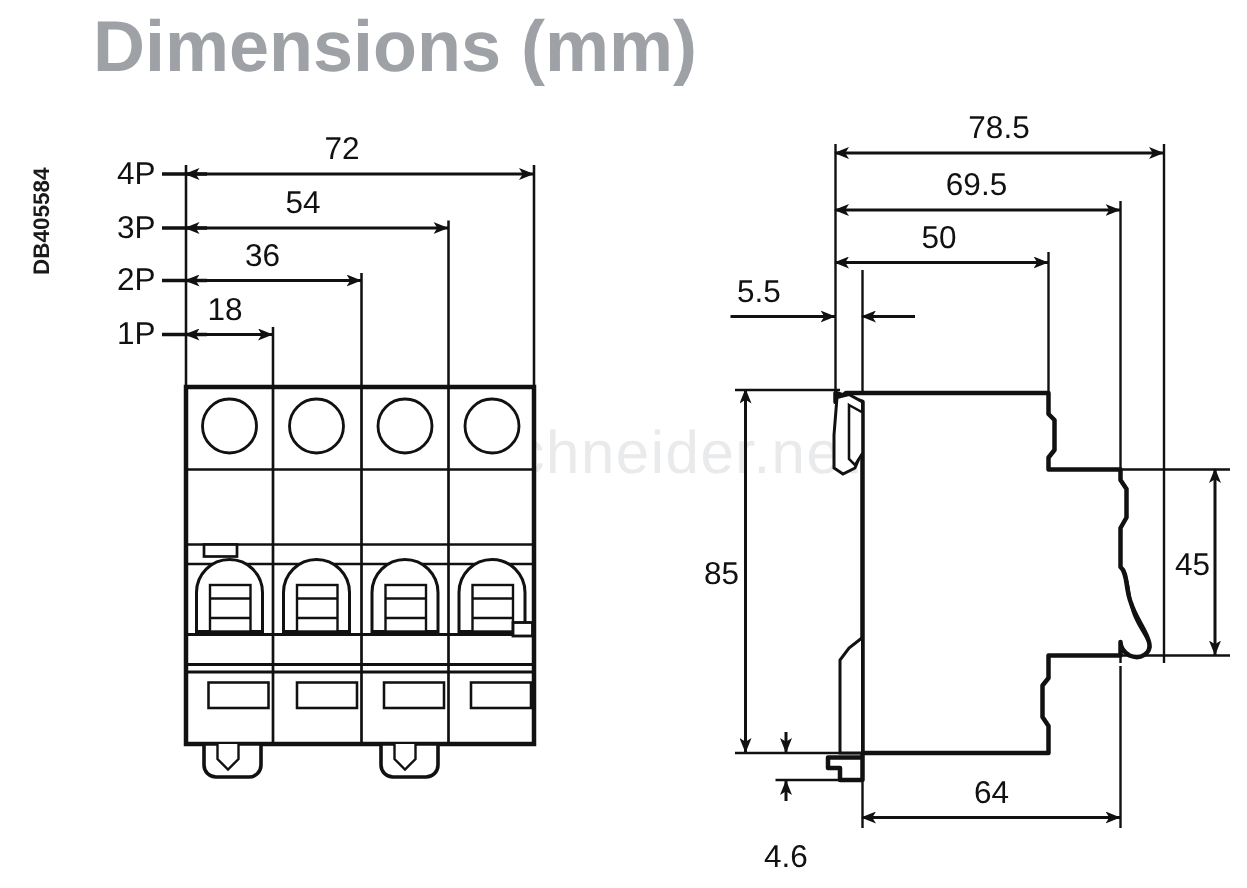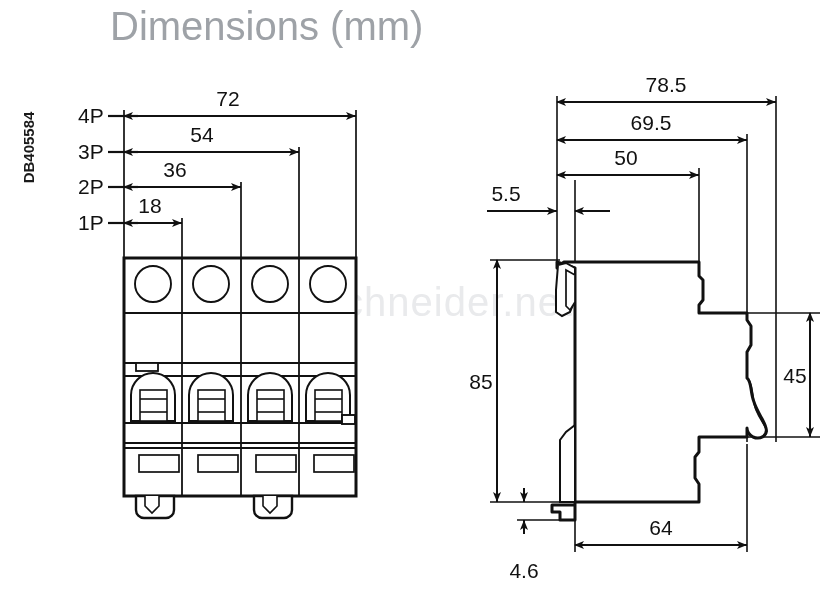--- a/index.html
+++ b/index.html
@@ -1,20 +1,20 @@
 <!DOCTYPE html>
 <html><head>
 <meta charset="utf-8">
 <style>
   html,body{margin:0;padding:0;background:#ffffff;}
   body{width:831px;height:592px;position:relative;overflow:hidden;
        font-family:"Liberation Sans",sans-serif;}
   #page{position:absolute;left:0;top:0;width:831px;height:592px;}
-  .title{position:absolute;left:62px;top:4px;font-size:40px;color:#9ea2a7;
-         letter-spacing:0px;font-weight:400;white-space:nowrap;margin-left:48px;}
+  .title{position:absolute;left:62px;top:4px;font-size:48px;color:#9ea2a7;
+         letter-spacing:0px;font-weight:700;white-space:nowrap;}
   .drawing-id{position:absolute;left:-27px;top:139px;width:110px;
         transform:rotate(-90deg);font-size:15px;font-weight:bold;color:#1a1a1a;
         text-align:center;white-space:nowrap;}
   svg{position:absolute;left:0;top:0;}
   .dimtext{font-family:"Liberation Sans",sans-serif;font-size:21px;fill:#111;}
   .poletext{font-family:"Liberation Sans",sans-serif;font-size:21px;fill:#111;}
   .wm{position:absolute;font-size:40px;color:#e9eaec;white-space:nowrap;
       letter-spacing:1px;}
 </style>
 </head>

